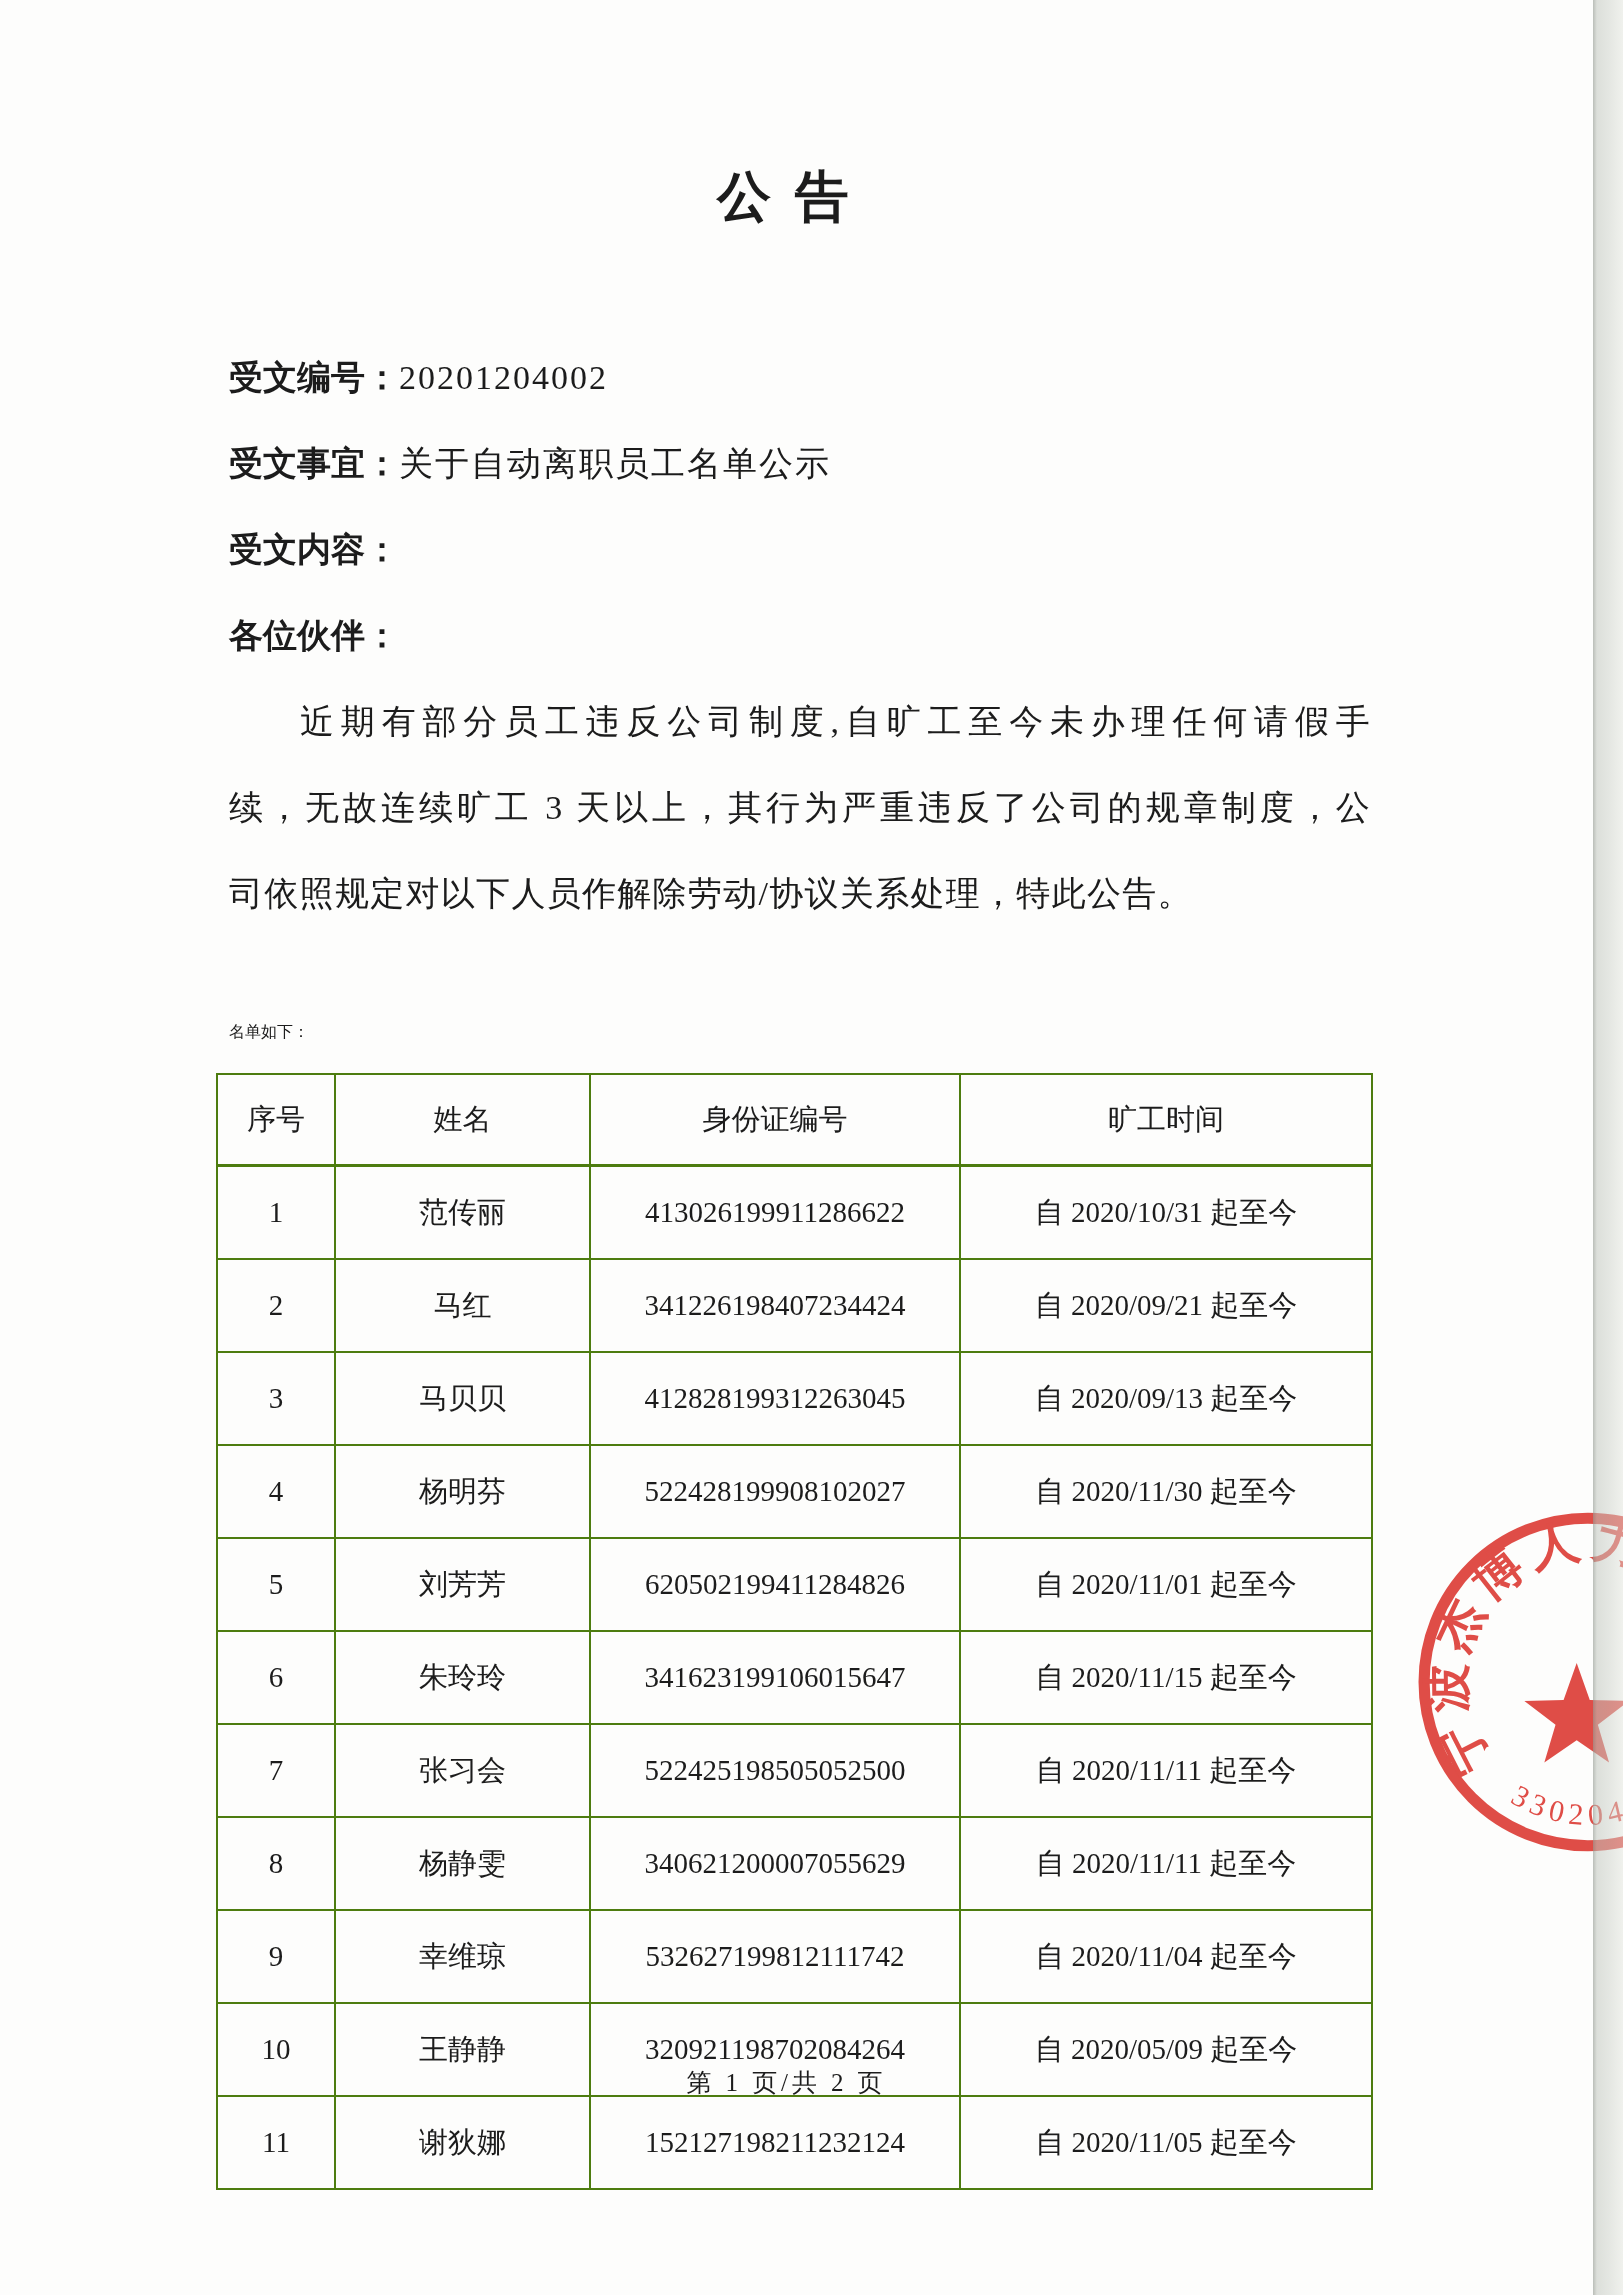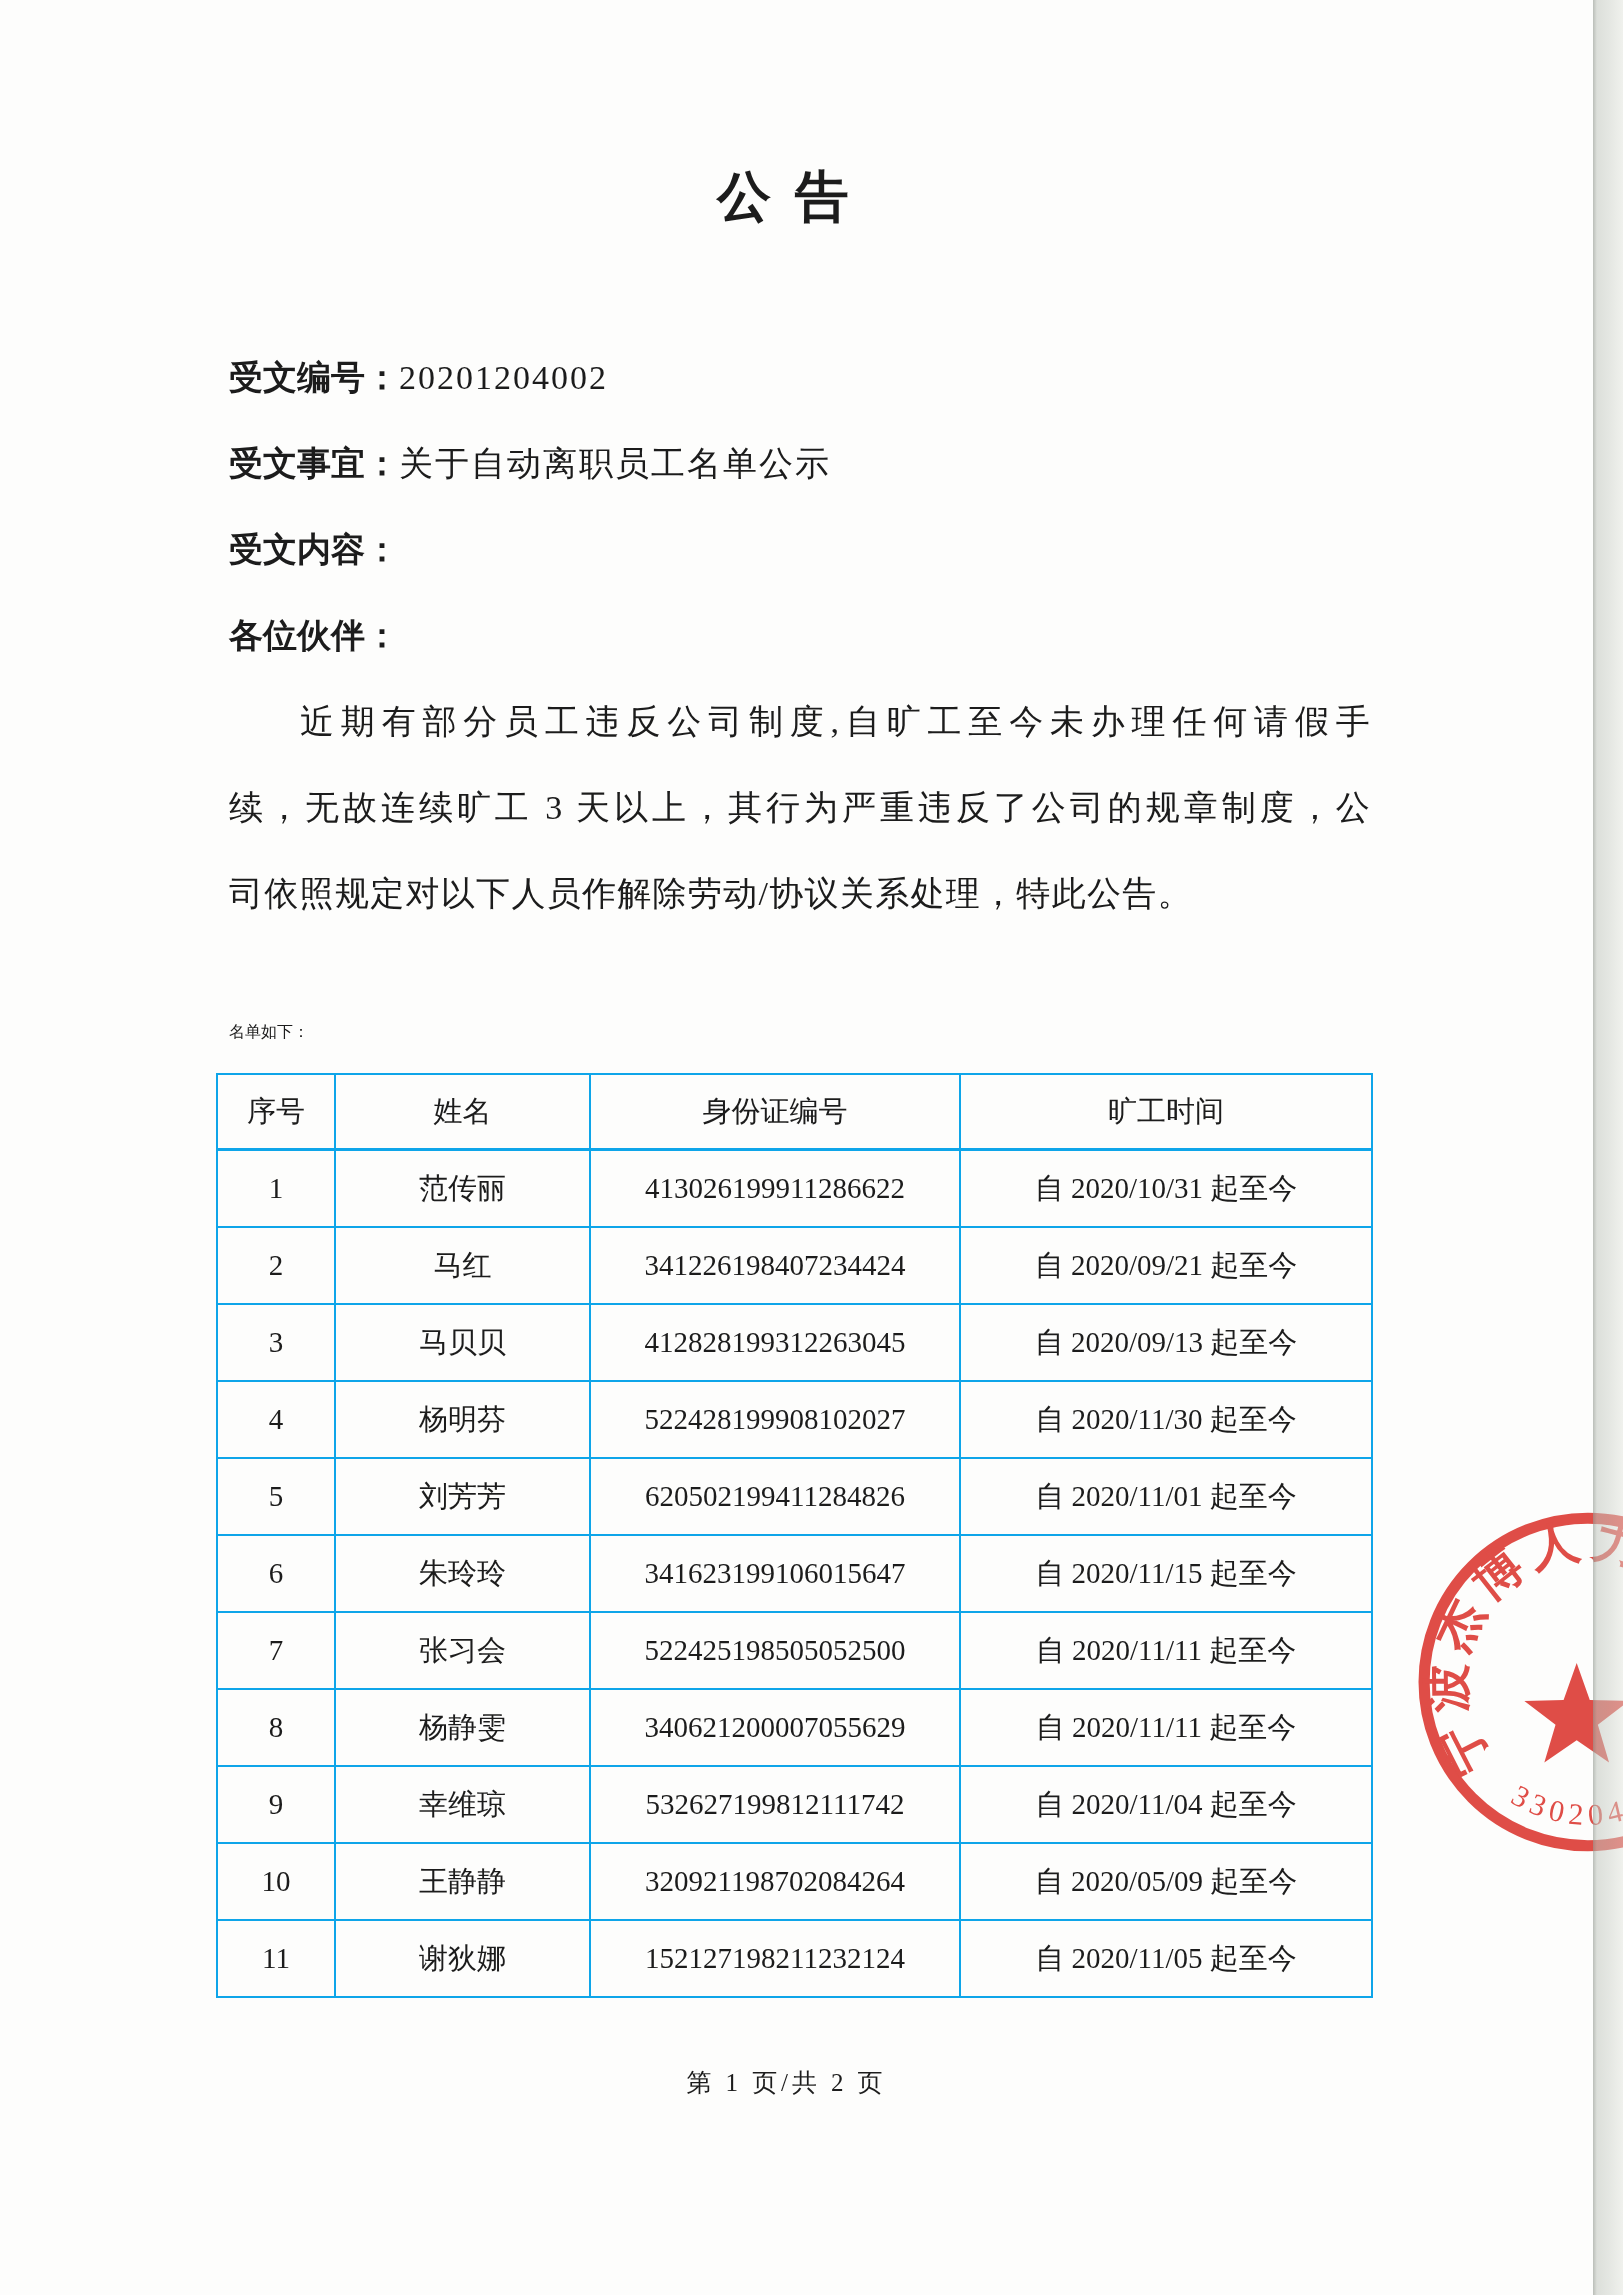--- a/index.html
+++ b/index.html
@@ -40,25 +40,25 @@
     font-size:16px;font-weight:400;
   }
   table.roster{
     position:absolute;top:1073px;left:216px;
     width:1155px;
     border-collapse:collapse;
     table-layout:fixed;
     background:transparent;
   }
   table.roster th, table.roster td{
-    border:2px solid #0ea5e9;
+    border:2px solid #4d7c0f;
     text-align:center;vertical-align:middle;
     font-weight:400;
     font-size:29px;
-    padding:0;
+    padding:8px;
     overflow:hidden;
   }
   table.roster th{height:73px;border-bottom-width:3.3px;}
   table.roster td{height:75px;}
   table.roster{border:2.6px solid #1f1f1f;}
   .footer-page{
     position:absolute;top:2066px;left:0;width:1623px;
     text-align:center;
     font-size:25px;letter-spacing:3.9px;
     transform:translateX(-25px);

